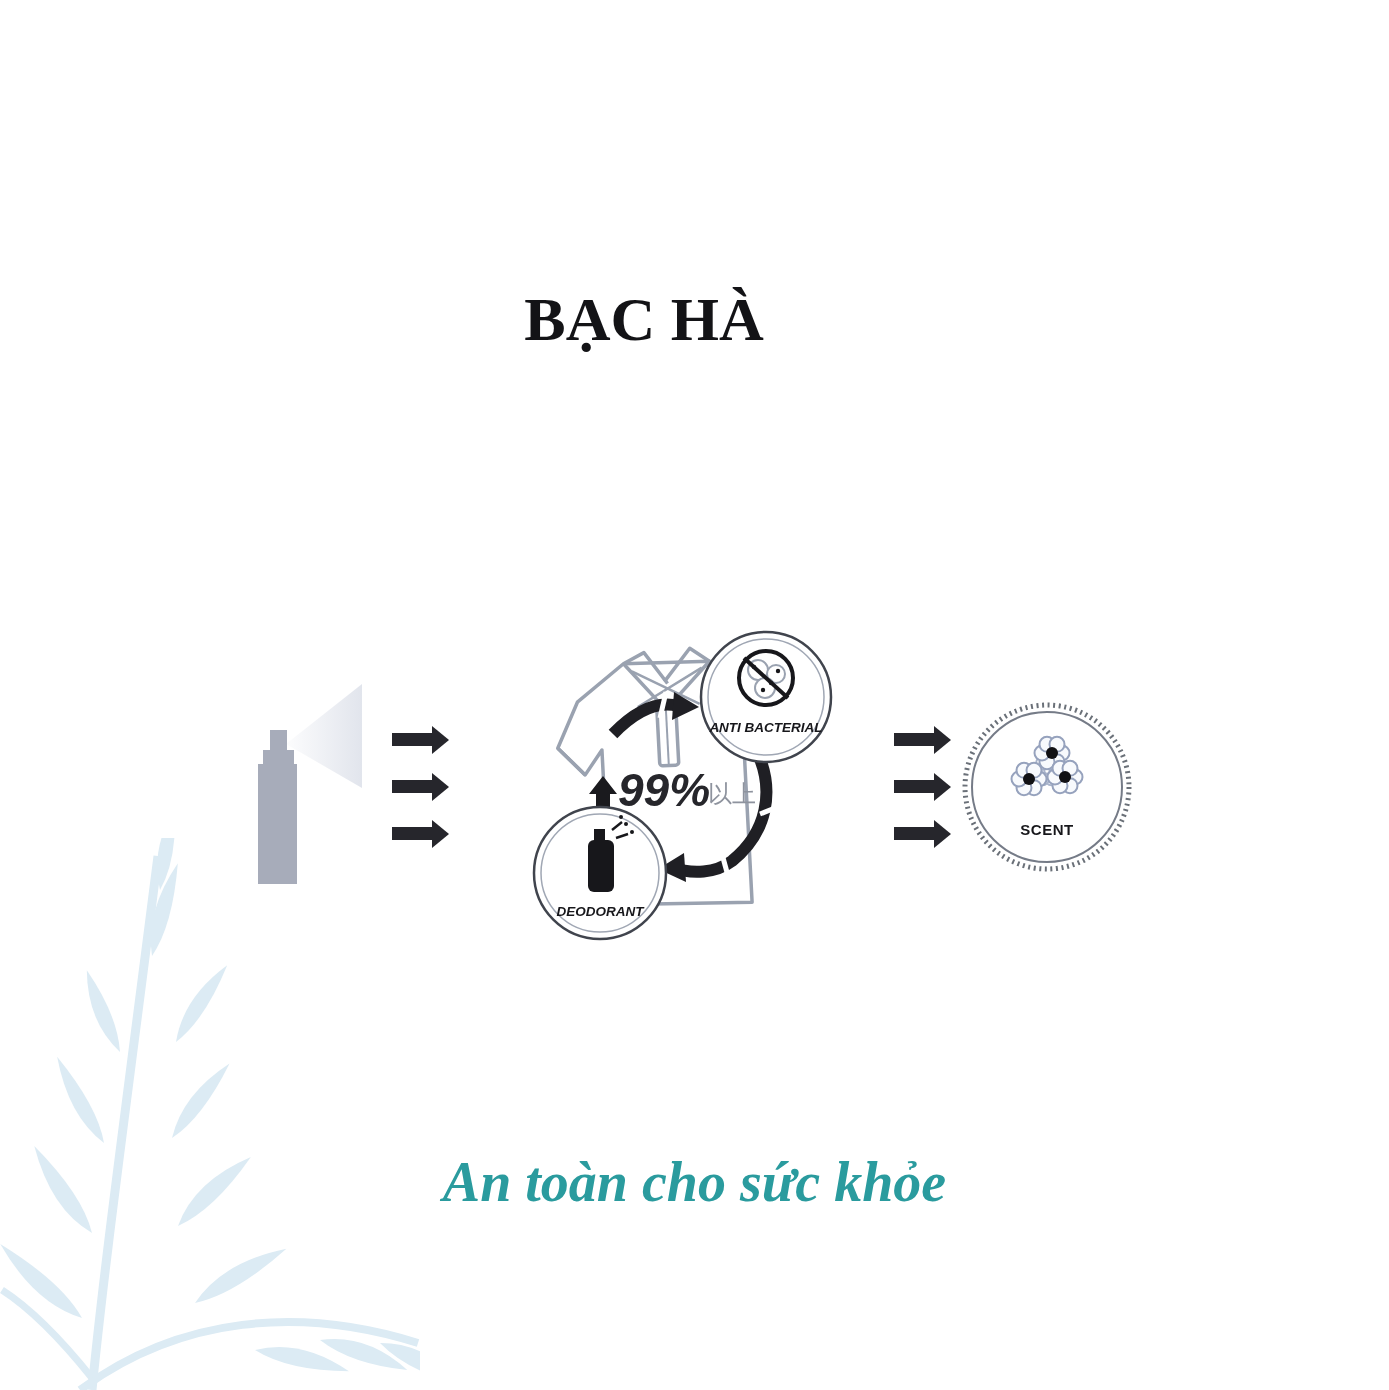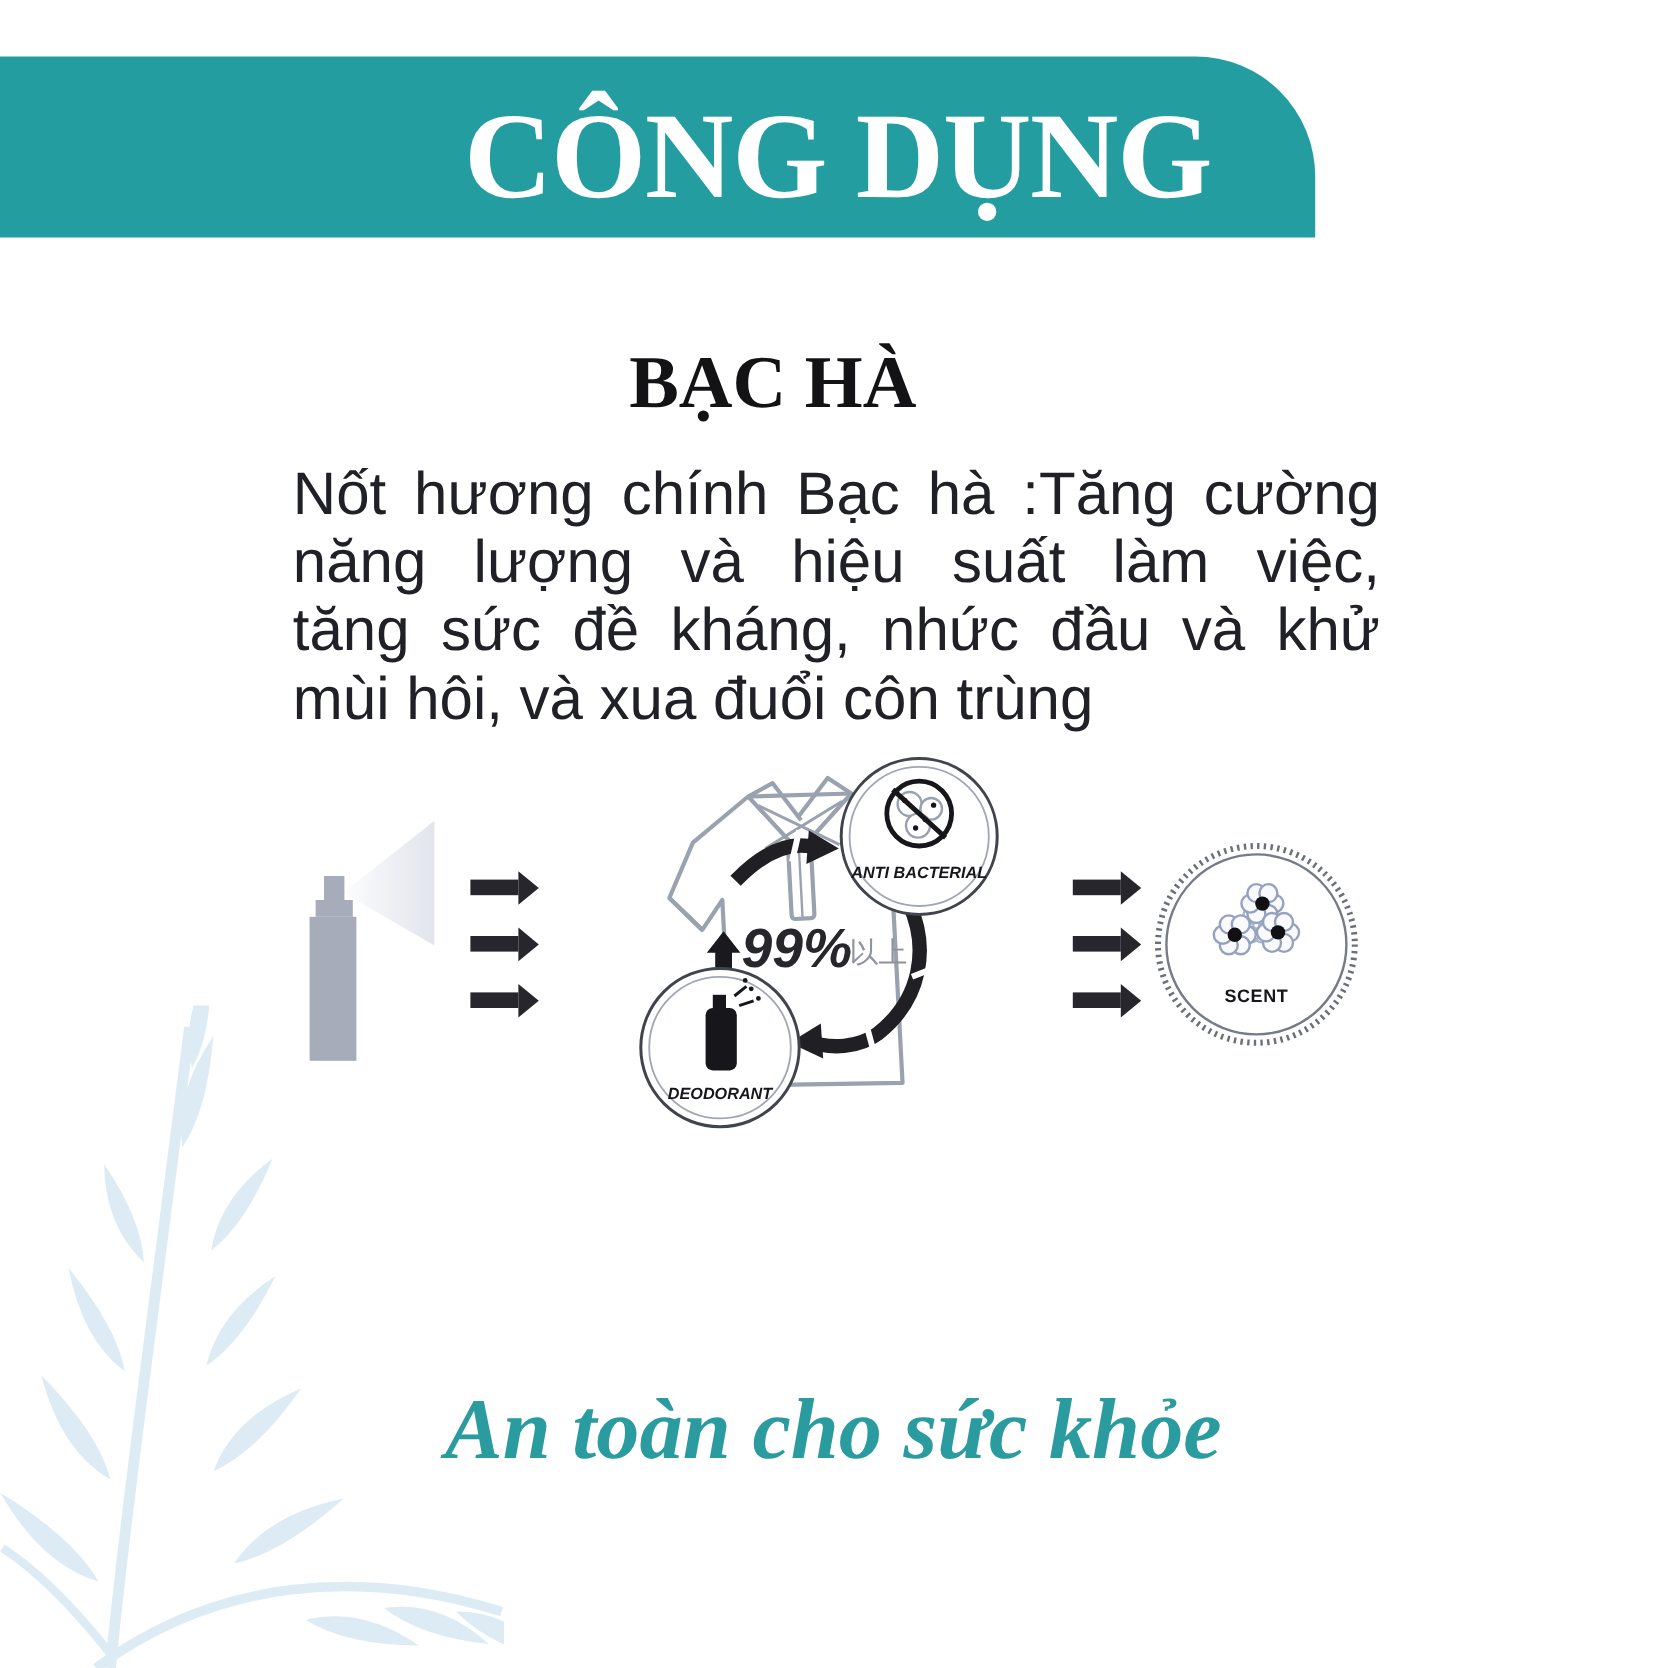--- a/index.html
+++ b/index.html
@@ -37,21 +37,21 @@
   .arrow::after {
     content:""; position:absolute; left:40px; top:-7.5px;
     border-left:17px solid #26262c; border-top:14px solid transparent; border-bottom:14px solid transparent;
   }
   
   .abs { position:absolute; }
   
   .slogan {
     position:absolute; left:0; top:1150px; width:1389px; text-align:center;
     font-family:"Liberation Serif", serif; font-style:italic; font-weight:bold;
-    font-size:72px; color:#2a9b9e; white-space:nowrap;
+    font-size:56px; color:#2a9b9e; white-space:nowrap;
   }
   svg text { user-select:none; }
 </style>
 </head>
 <body>
 
 <div id="page">
 
   <svg class="abs" style="left:0; top:838px;" width="420" height="552" viewBox="0 0 420 552" aria-hidden="true">
     <g fill="none" stroke="#dcebf4">
@@ -69,32 +69,23 @@
       <path d="M0 0 Q16 -36 8 -100 Q-18 -44 0 0" transform="translate(178,388) rotate(42)"></path>
       <path d="M0 0 Q16 -38 8 -110 Q-18 -46 0 0" transform="translate(82,480) rotate(-52)"></path>
       <path d="M0 0 Q16 -38 8 -106 Q-18 -46 0 0" transform="translate(195,465) rotate(55)"></path>
       <path d="M0 0 Q14 -32 6 -84 Q-14 -38 0 0" transform="translate(160,52) rotate(6)"></path>
       <path d="M0 0 Q16 -36 8 -96 Q-18 -44 0 0" transform="translate(255,512) rotate(98)"></path>
       <path d="M0 0 Q16 -36 8 -92 Q-18 -44 0 0" transform="translate(320,502) rotate(104)"></path>
       <path d="M0 0 Q16 -36 8 -88 Q-18 -44 0 0" transform="translate(380,505) rotate(112)"></path>
     </g>
   </svg>
 
-  <div class="banner">
-    <div class="banner-title">CÔNG DỤNG</div>
-  </div>
 
   <div class="product-name">BẠC HÀ</div>
 
-  <div id="intro" class="para">
-    <div class="jline">Nốt hương chính Bạc hà :Tăng cường</div>
-    <div class="jline">năng lượng và hiệu suất làm việc,</div>
-    <div class="jline">tăng sức đề kháng, nhức đầu và khử</div>
-    <div class="lastline">mùi hôi, và xua đuổi côn trùng</div>
-  </div>
 
   <svg class="abs" style="left:238px; top:672px;" width="130" height="216" viewBox="0 0 130 216">
     <defs>
       <linearGradient id="coneGrad" x1="0" y1="0" x2="1" y2="0">
         <stop offset="0" stop-color="#c9cfdd" stop-opacity="0.05"></stop>
         <stop offset="1" stop-color="#c9cfdd" stop-opacity="0.55"></stop>
       </linearGradient>
     </defs>
     <polygon points="48,72 124,12 124,116" fill="url(#coneGrad)"></polygon>
     <rect x="32" y="58" width="17" height="20" fill="#a7acba"></rect>

